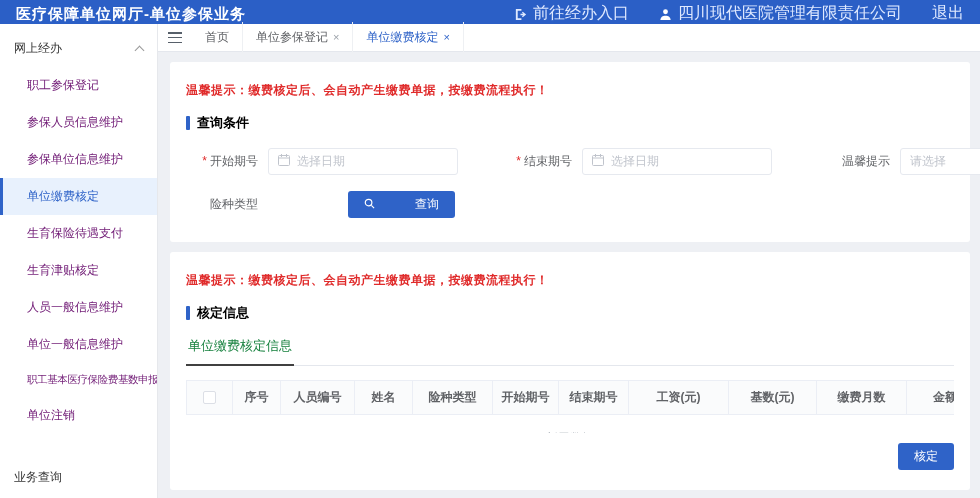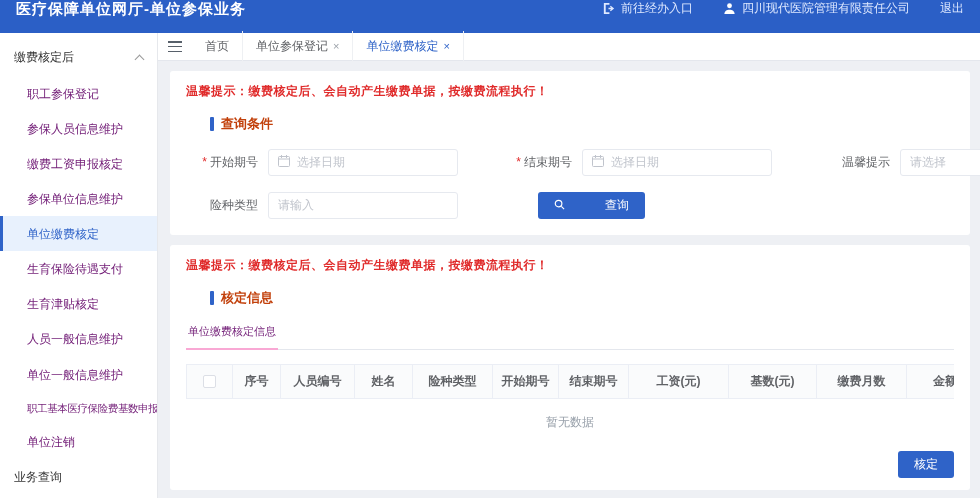--- a/index.html
+++ b/index.html
@@ -2,23 +2,23 @@
 <html><head>
 <meta charset="utf-8">
 <style>
   * { box-sizing: border-box; margin: 0; padding: 0; }
   html,body { width: 980px; height: 498px; overflow: hidden; }
   body { font-family: "Liberation Sans", sans-serif; background:#eef0f4; }
 
   .app { display:flex; flex-direction:column; height:100%; }
 
   
-  .header { flex:none; height:33px; background:#2b5fc6; display:flex; align-items:flex-start; padding:0 16px; color:#fff; }
+  .header { flex:none; height:24px; background:#2b5fc6; display:flex; align-items:flex-end; padding:0 16px; color:#fff; }
   .header-title { font-size:15px; font-weight:bold; letter-spacing:1px; }
-  .header-right { margin-left:auto; display:flex; align-items:center; gap:30px; font-size:12px; color:#dfe9ff; }
+  .header-right { margin-left:auto; display:flex; align-items:center; gap:30px; font-size:16px; color:#dfe9ff; }
   .header-link { display:flex; align-items:center; gap:6px; cursor:pointer; }
   .header-user { display:flex; align-items:center; gap:6px; cursor:pointer; }
   .logout { cursor:pointer; }
   .hicon { width:13px; height:13px; display:inline-block; }
 
   
   .body { flex:1; display:flex; min-height:0; }
 
   
   .sidebar { flex:none; width:158px; background:#fff; border-right:1px solid #e6e8ec; display:flex; flex-direction:column; padding-top:8px; }
@@ -36,43 +36,43 @@
   .tabbar { flex:none; height:28px; background:#fff; border-bottom:1px solid #e4e7ed; display:flex; align-items:center; padding:0 0 0 10px; }
   .hamburger { width:14px; height:11px; display:flex; flex-direction:column; justify-content:space-between; margin-right:10px; cursor:pointer; }
   .hamburger i { display:block; height:1.5px; background:#57606a; }
   .tab { height:100%; display:flex; align-items:center; gap:5px; padding:16px 13px; font-size:12px; color:#606266; border-right:1px solid #eef0f3; cursor:pointer; }
   .tab.active { color:#2f63c8; }
   .tab-close { font-size:11px; color:#9aa0a8; line-height:1; cursor:pointer; }
   .tab.active .tab-close { color:#2f63c8; }
 
   
   .content { flex:1; min-height:0; padding:10px 10px 8px 12px; display:flex; flex-direction:column; gap:10px; overflow:hidden; }
-  .card { background:#fff; border-radius:3px; padding:12px 16px; }
+  .card { background:#fff; border-radius:3px; padding:20px 16px; }
   .card.grow { flex:1; min-height:0; display:flex; flex-direction:column; }
 
   .notice { color:#e02b2b; font-size:12px; font-weight:bold; letter-spacing:0.5px; }
-  .sec-title { margin-top:15px; display:flex; align-items:center; font-size:13px; font-weight:bold; color:#c2410c;margin-left:24px; }
+  .sec-title { margin-top:15px; display:flex; align-items:center; font-size:13px; font-weight:bold; color:#000000; }
   .sec-title .bar { width:4px; height:14px; background:#2f63c8; margin-right:7px; border-radius:1px; }
 
   
   .form { margin-top:16px; }
   .form-row { display:flex; align-items:center; margin-bottom:16px; }
   .field { display:flex; align-items:center; }
   .field-label { width:72px; text-align:right; font-size:12px; color:#606266; margin-right:10px; flex:none; }
   .required .field-label::before { content:"*"; color:#e02b2b; margin-right:3px; }
   .input { width:190px; height:27px; border:1px solid #e6e9ef; border-radius:3px; background:#fff; display:flex; align-items:center; gap:7px; padding:0 9px; font-size:12px; color:#c0c4cc; cursor:text; }
   .select { width:185px; justify-content:space-between; cursor:pointer; }
   .gap1 { margin-left:42px; }
   .gap2 { margin-left:46px; }
   .btn { background:#2f63c8; color:#fff; border:none; border-radius:3px; height:27px; padding:0 16px; font-size:12px; display:inline-flex; align-items:center; gap:6px; cursor:pointer; font-family:inherit; }
   .btn-search { margin-left:80px;gap:40px; }
 
   
   .sub-tabs { margin-top:14px; border-bottom:1px solid #e4e7ed; }
-  .sub-tab { display:inline-block; font-size:11px; color:#701a75; padding:0 2px 9px 2px; border-bottom:2px solid #f9a8d4; margin-bottom:-1px; cursor:pointer; }
+  .sub-tab { display:inline-block; font-size:13px; color:#15803d; padding:0 2px 9px 2px; border-bottom:2px solid #404040; margin-bottom:-1px; cursor:pointer; }
 
   
   .table-wrap { margin-top:14px; overflow:hidden; }
   .thead { display:flex; min-width:820px; height:35px; background:#fafbfc; border:1px solid #ebeef5; }
   .th { flex:none; display:flex; align-items:center; justify-content:center; font-size:12px; font-weight:bold; color:#606266; border-right:1px solid #ebeef5; white-space:nowrap; overflow:hidden; }
   .th:last-child { border-right:none; }
   .checkbox { width:13px; height:13px; border:1px solid #dcdfe6; border-radius:2px; background:#fff; cursor:pointer; }
   .empty-row { height:46px; display:flex; align-items:center; justify-content:center; font-size:12px; color:#98a0aa; }
 
   .card-footer { margin-top:auto; display:flex; justify-content:flex-end; padding-top:10px; }
@@ -104,26 +104,25 @@
         <span>四川现代医院管理有限责任公司</span>
       </div>
       <span class="logout">退出</span>
     </div>
   </div>
 
   <div class="body">
 
     <div class="sidebar">
       <div class="side-group">
-        <span>缴费核定后</span>
+        <span>网上经办</span>
         <span class="caret-up"></span>
       </div>
       <div class="side-item">职工参保登记</div>
       <div class="side-item">参保人员信息维护</div>
-      <div class="side-item">缴费工资申报核定</div>
       <div class="side-item">参保单位信息维护</div>
       <div class="side-item active">单位缴费核定</div>
       <div class="side-item">生育保险待遇支付</div>
       <div class="side-item">生育津贴核定</div>
       <div class="side-item">人员一般信息维护</div>
       <div class="side-item">单位一般信息维护</div>
       <div class="side-item long">职工基本医疗保险费基数申报</div>
       <div class="side-item">单位注销</div>
       <div class="side-footer">业务查询</div>
     </div>
@@ -189,23 +188,20 @@
                 <span class="field-label">温馨提示</span>
                 <div class="input select">
                   <span>请选择</span>
 
                 </div>
               </div>
             </div>
             <div class="form-row" style="margin-bottom:4px;">
               <div class="field">
                 <span class="field-label">险种类型</span>
-                <div class="input">
-                  <span>请输入</span>
-                </div>
               </div>
               <button class="btn btn-search">
                 <span>
                   <svg viewBox="0 0 12 12" width="11" height="11">
                       <circle cx="5" cy="5" r="3.6" fill="none" stroke="#fff" stroke-width="1.3"></circle>
                       <path d="M8 8l3 3" stroke="#fff" stroke-width="1.3"></path>
                     </svg>
                 </span>
                 <span>查询</span>
               </button>

